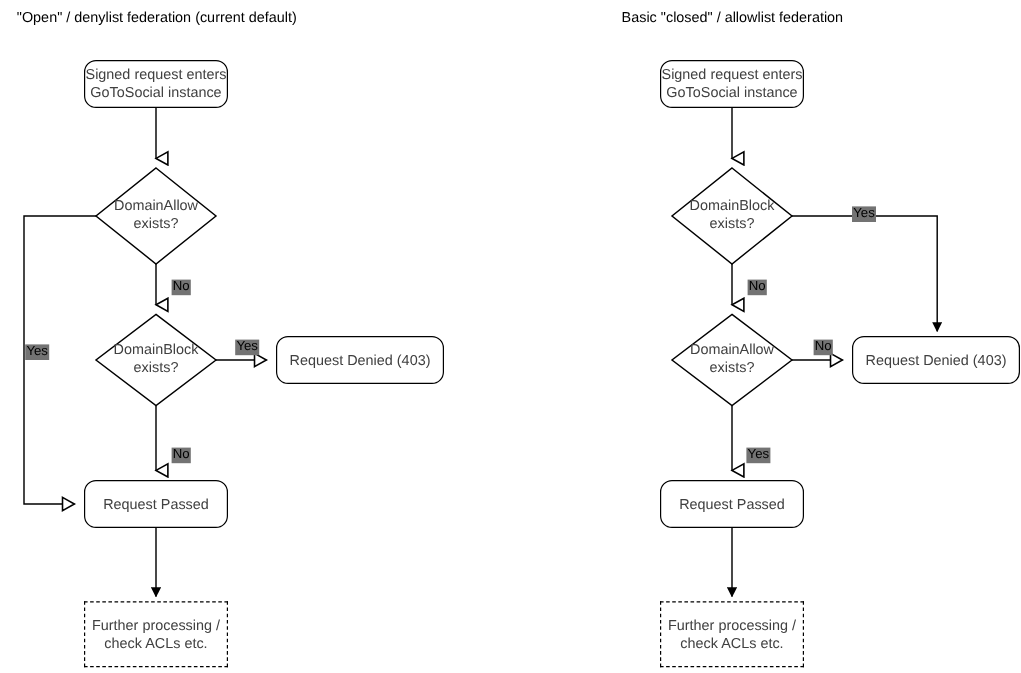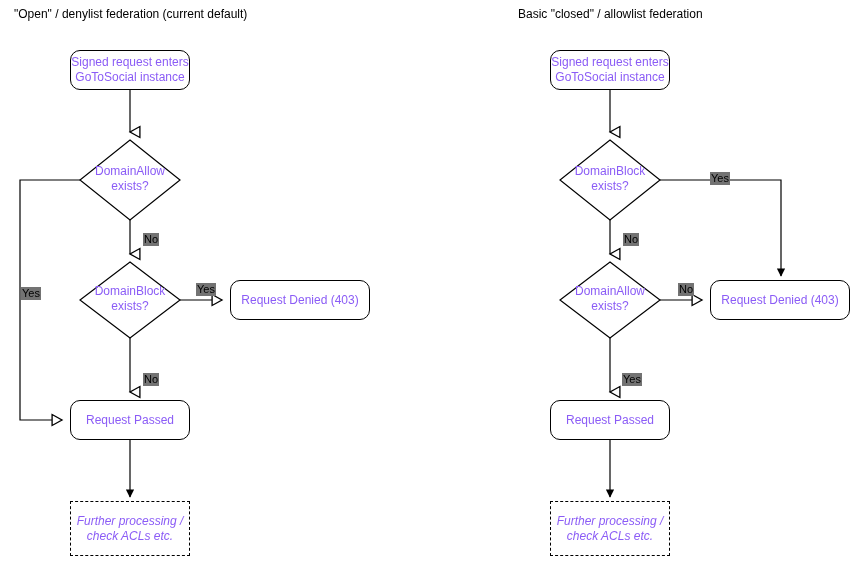--- a/index.html
+++ b/index.html
@@ -34,21 +34,21 @@
     font-size: 12px;
     line-height: 14px;
     color: #000000;
     white-space: nowrap;
   }
   .node-label {
     position: absolute;
     font-size: 12px;
     line-height: 15px;
     text-align: center;
-    color: #8b5cf6;
+    color: #404040;
     white-space: pre-line;
     pointer-events: none;
   }
   .edge-label {
     position: absolute;
     font-size: 11px;
     line-height: 13px;
     color: #000000;
     white-space: nowrap;
     background: #737373;
@@ -59,21 +59,20 @@
     box-sizing: border-box;
   }
   .rounded-box {
     border: 1.2px solid #000000;
     border-radius: 10px;
     background: #ffffff;
   }
   .dashed-box {
     border: 1.4px dashed #000000;
     background: #ffffff;
-    font-style: italic;
   }
   .flex-center {
     display: flex;
     align-items: center;
     justify-content: center;
   }
 </style>
 </head>
 <body>
 

